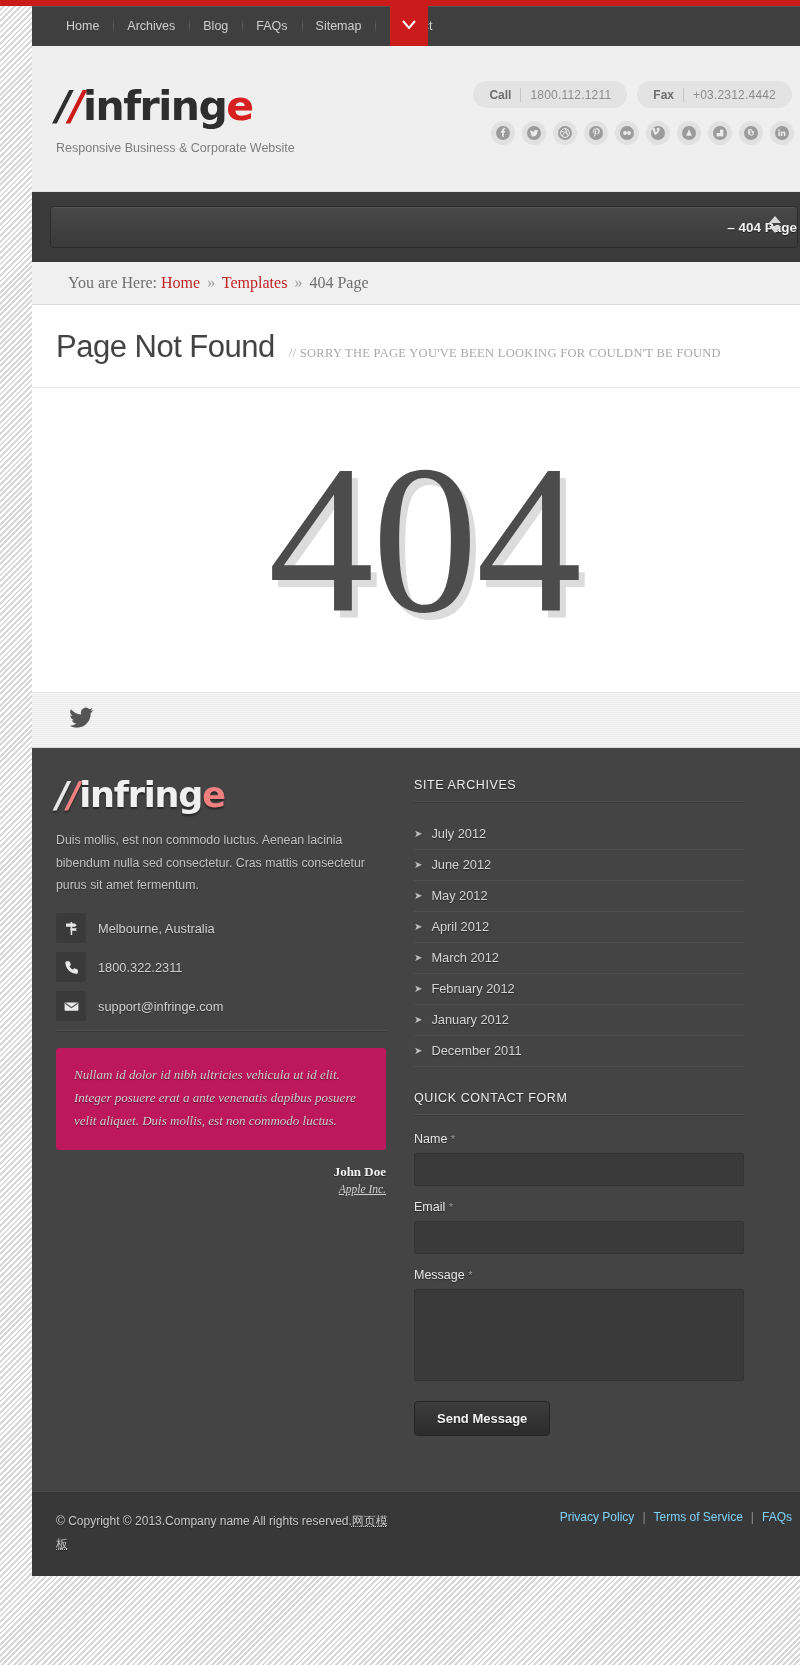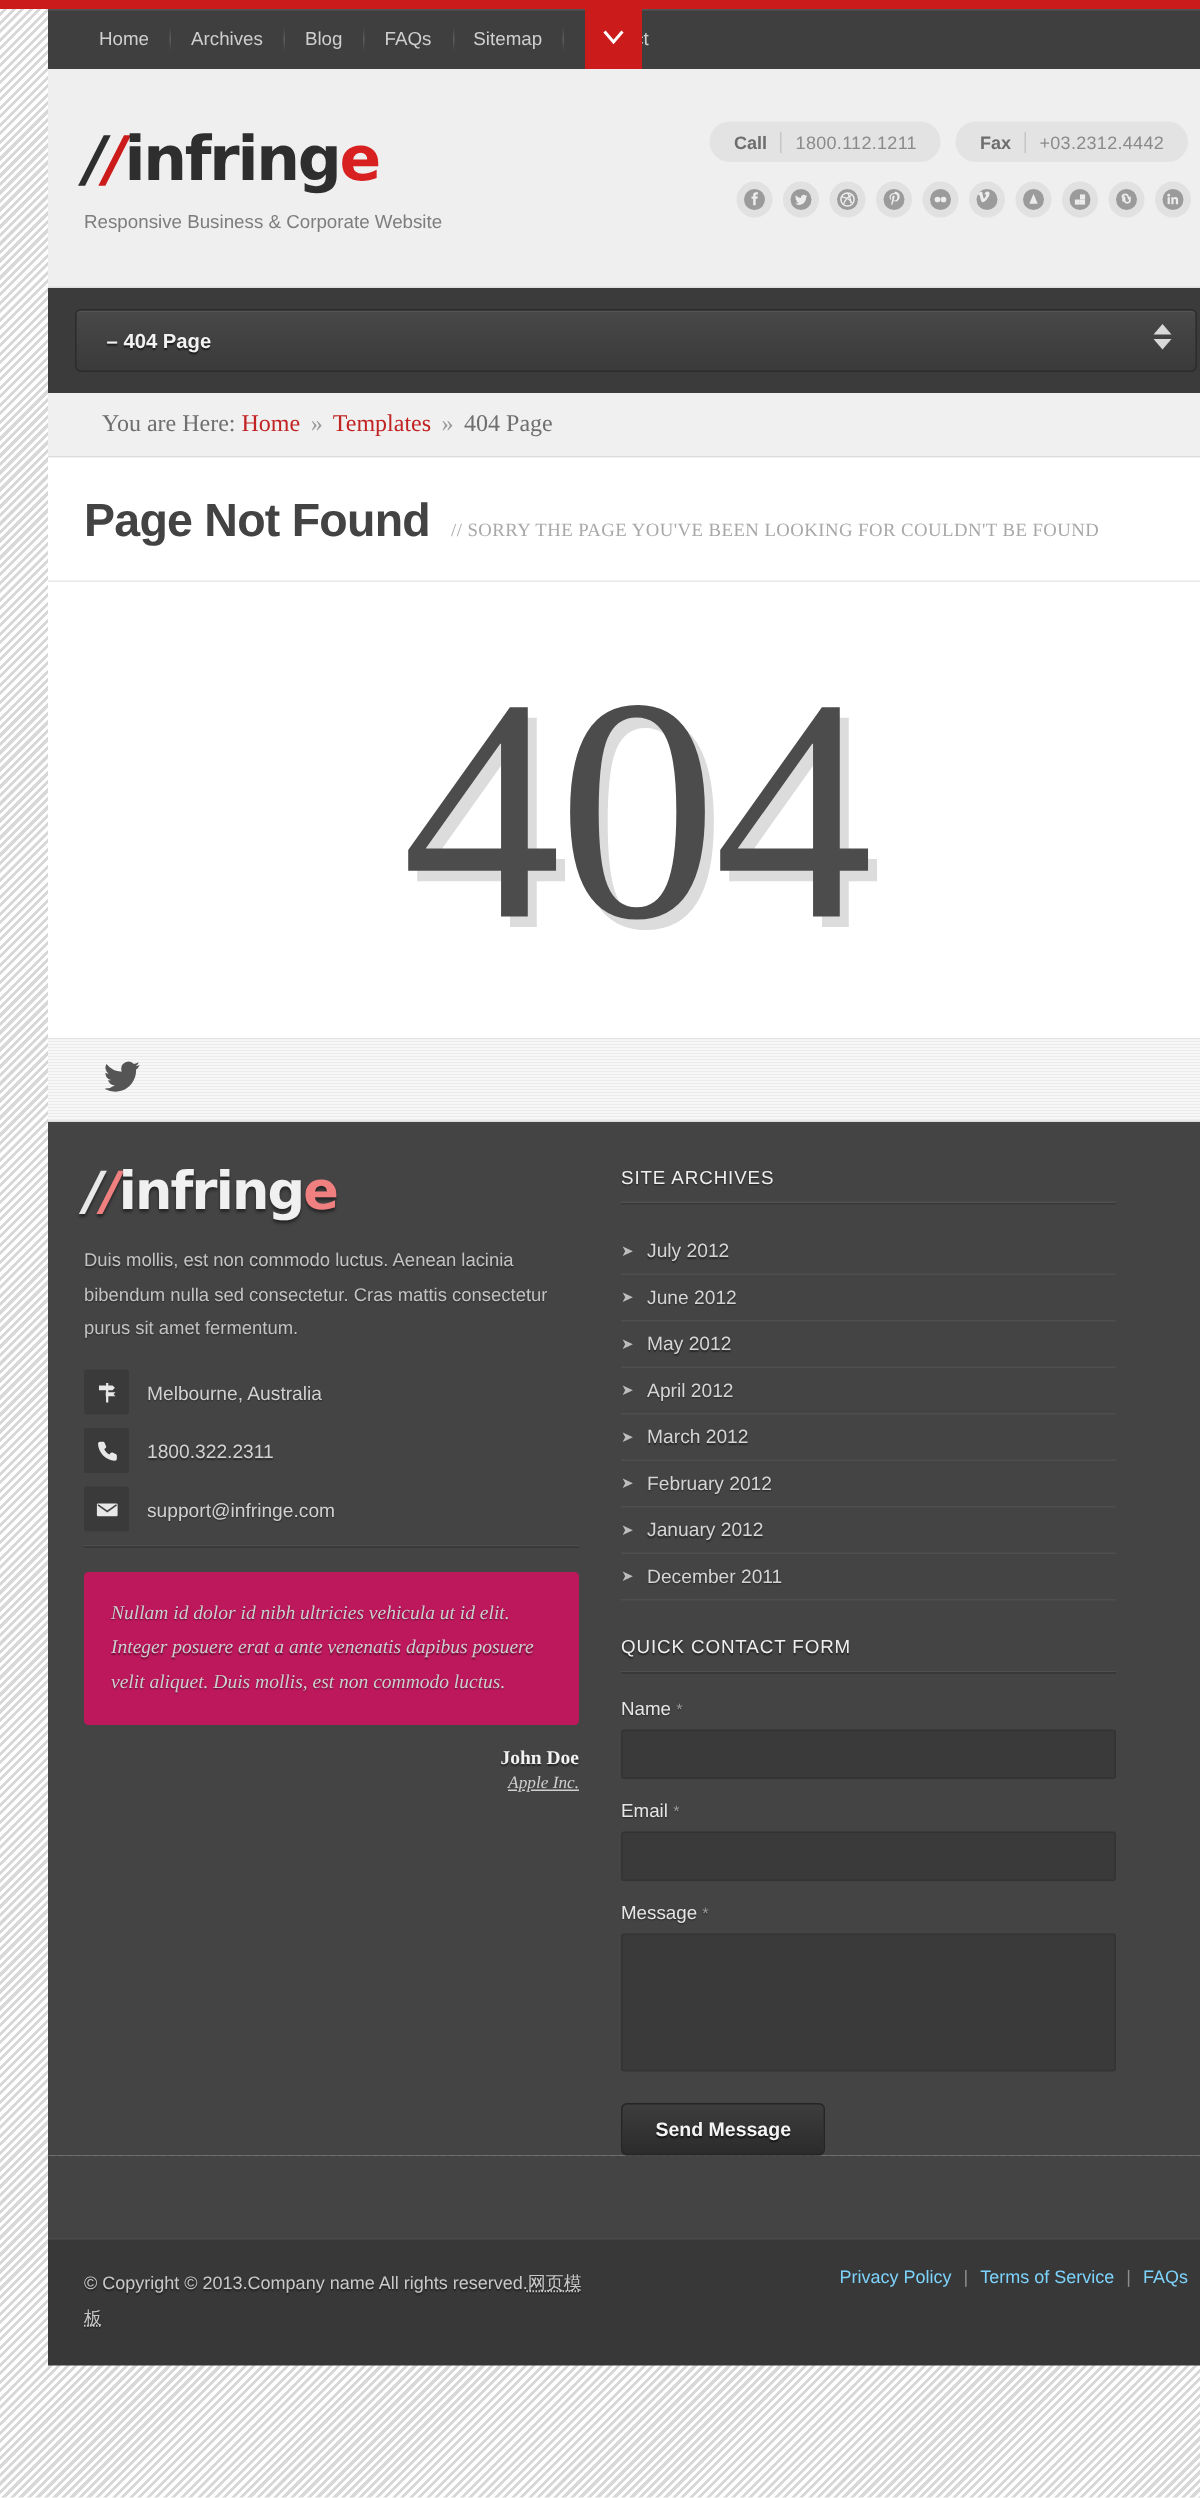--- a/index.html
+++ b/index.html
@@ -122,20 +122,21 @@
   .select-box {
     background: linear-gradient(to bottom, #484848, #3a3a3a);
     border: 1px solid #2c2c2c;
     border-radius: 4px;
     height: 42px;
     position: relative;
     display: flex; align-items: center;
     padding-left: 20px;
     box-shadow: inset 0 1px 0 rgba(255,255,255,.07);
     cursor: pointer;
+    justify-content: flex-end;
   }
   .select-box .sel-text {
     color: #f2f2f2; font-size: 13.5px; font-weight: bold;
     text-shadow: 0 1px 1px rgba(0,0,0,.6);
   }
   .select-arrows {
     position: absolute; right: 16px; top: 9px;
     display: flex; flex-direction: column; gap: 3px; align-items: center;
   }
   .arw-up { width: 0; height: 0; border-left: 6px solid transparent; border-right: 6px solid transparent; border-bottom: 7px solid #d9d9d9; }
@@ -155,21 +156,21 @@
 
   
   .title-bar {
     background: #ffffff;
     padding: 24px 24px 22px 24px;
     border-bottom: 1px solid #e8e8e8;
     display: flex; align-items: baseline;
   }
   .page-title {
     font-size: 31px; color: #434343;
-    font-weight: bold;
+    font-weight: normal;
     font-family: "Liberation Sans", sans-serif;
     letter-spacing: -.5px;
   }
   .page-sub {
     margin-left: 14px;
     font-size: 12.5px;
     color: #a8a8a8;
     font-family: "Liberation Serif", serif;
     letter-spacing: .3px;
   }

